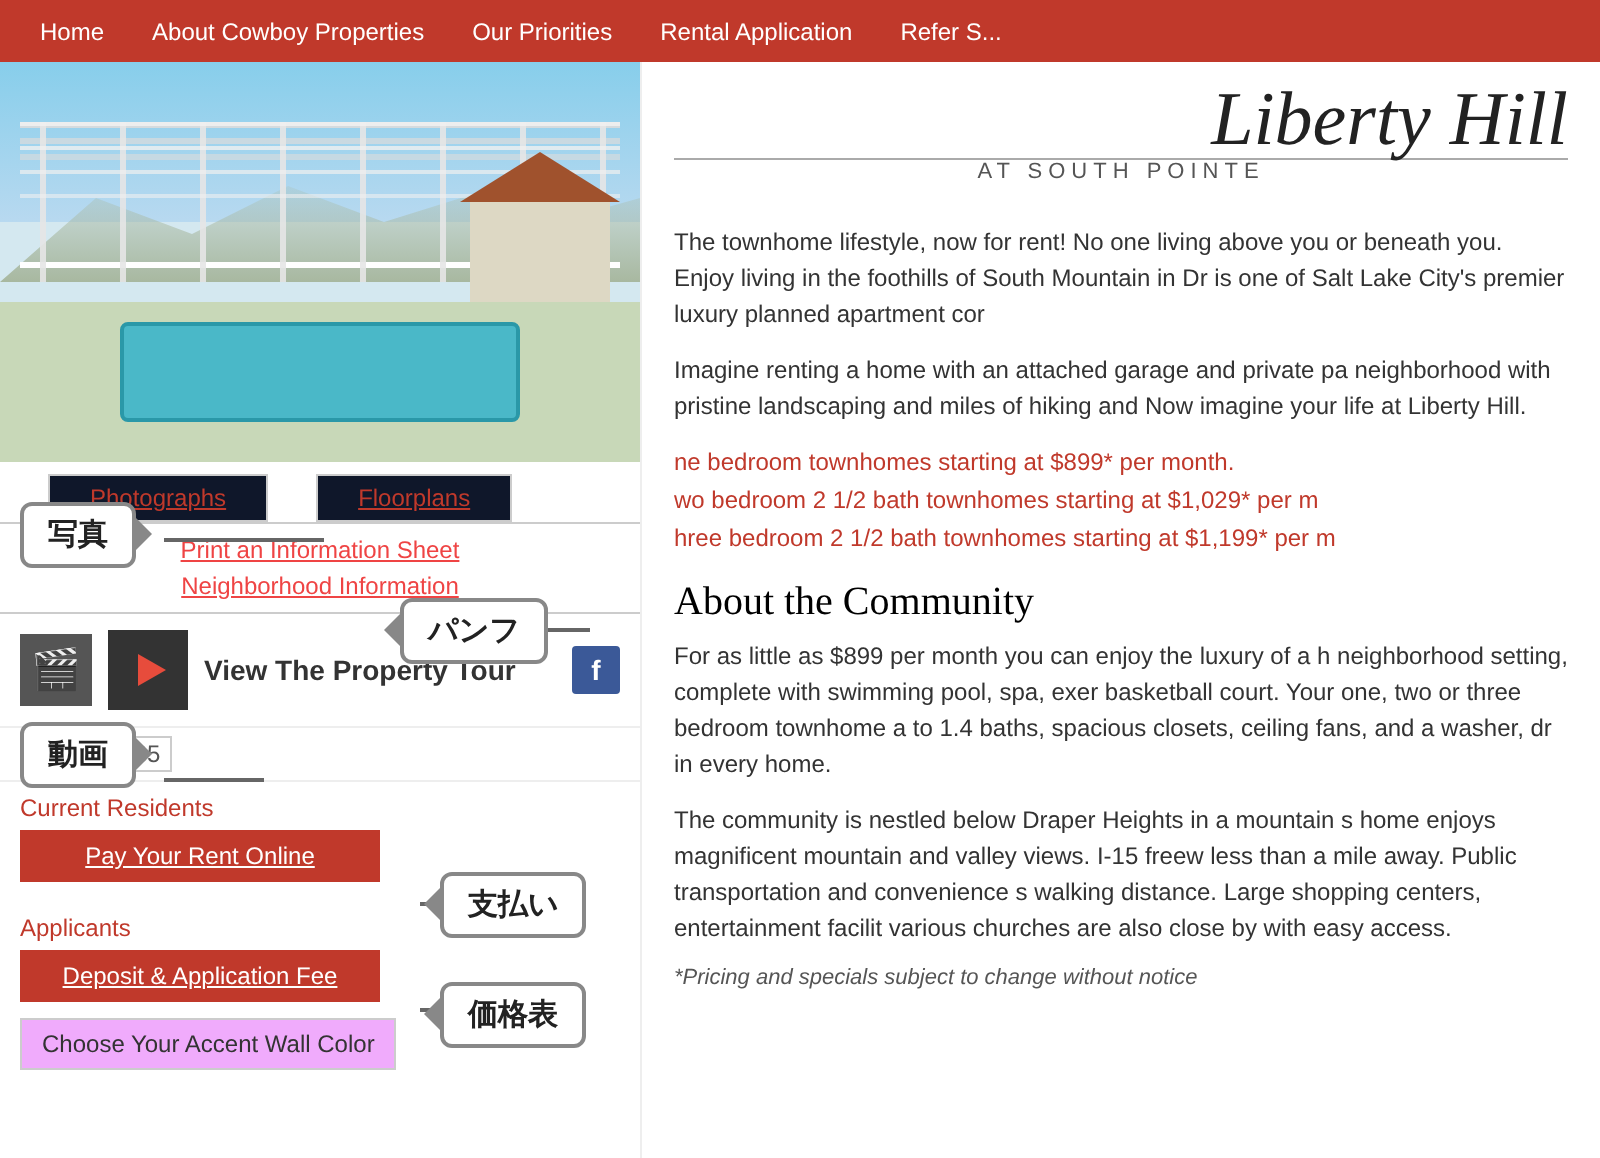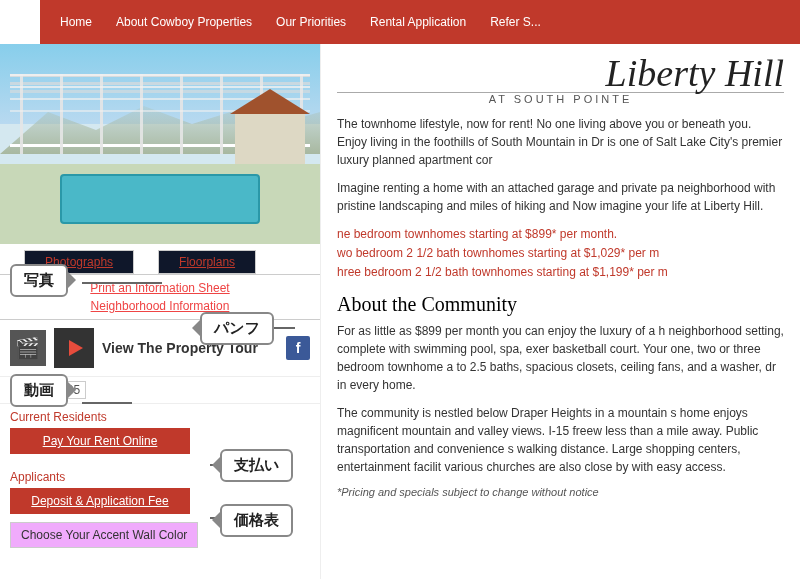--- a/index.html
+++ b/index.html
@@ -3,23 +3,22 @@
   <meta charset="utf-8">
   <style>
     * { margin: 0; padding: 0; box-sizing: border-box; }
     body { font-family: Arial, sans-serif; font-size: 13px; background: #fff; width: 800px; height: 579px; overflow: hidden; }
 
     
     #navbar {
       background: #c0392b;
       display: flex;
       align-items: center;
-      height: 44px;
+      height: 31px;
       padding: 0 8px;
-      margin-left: 40px;
     }
     .nav-item {
       color: #fff;
       font-size: 12px;
       padding: 0 12px;
       cursor: pointer;
       white-space: nowrap;
       height: 100%;
       display: flex;
       align-items: center;
@@ -250,21 +249,21 @@
     #right-col {
       flex: 1;
       padding: 10px 16px;
       overflow-y: auto;
       border-left: 1px solid #eee;
     }
 
     
     #logo-area {
       text-align: right;
-      margin-bottom: 10px;
+      margin-bottom: 20px;
     }
     .logo-liberty {
       font-family: 'Palatino Linotype', Palatino, 'Book Antiqua', serif;
       font-size: 38px;
       font-style: italic;
       color: #222;
       line-height: 1;
     }
     .logo-subtitle {
       font-size: 11px;
@@ -477,19 +476,19 @@
     <p class="description">The townhome lifestyle, now for rent! No one living above you or beneath you. Enjoy living in the foothills of South Mountain in Dr is one of Salt Lake City's premier luxury planned apartment cor</p>
     <p class="description">Imagine renting a home with an attached garage and private pa neighborhood with pristine landscaping and miles of hiking and Now imagine your life at Liberty Hill.</p>
 
     <div id="pricing-list">
       <div class="pricing-item">ne bedroom townhomes starting at $899* per month.</div>
       <div class="pricing-item">wo bedroom 2 1/2 bath townhomes starting at $1,029* per m</div>
       <div class="pricing-item">hree bedroom 2 1/2 bath townhomes starting at $1,199* per m</div>
     </div>
 
     <h2 class="section-header">About the Community</h2>
-    <p class="description">For as little as $899 per month you can enjoy the luxury of a h neighborhood setting, complete with swimming pool, spa, exer basketball court. Your one, two or three bedroom townhome a to 2.5 baths, spacious closets, ceiling fans, and a washer, dr in every home.</p>
+    <p class="description">For as little as $899 per month you can enjoy the luxury of a h neighborhood setting, complete with swimming pool, spa, exer basketball court. Your one, two or three bedroom townhome a to 1.4 baths, spacious closets, ceiling fans, and a washer, dr in every home.</p>
     <p class="description">The community is nestled below Draper Heights in a mountain s home enjoys magnificent mountain and valley views. I-15 freew less than a mile away. Public transportation and convenience s walking distance. Large shopping centers, entertainment facilit various churches are also close by with easy access.</p>
     <p style="font-size:11px;color:#555;font-style:italic;">*Pricing and specials subject to change without notice</p>
 
   </div>
 
 </div>
 
 </body></html>

